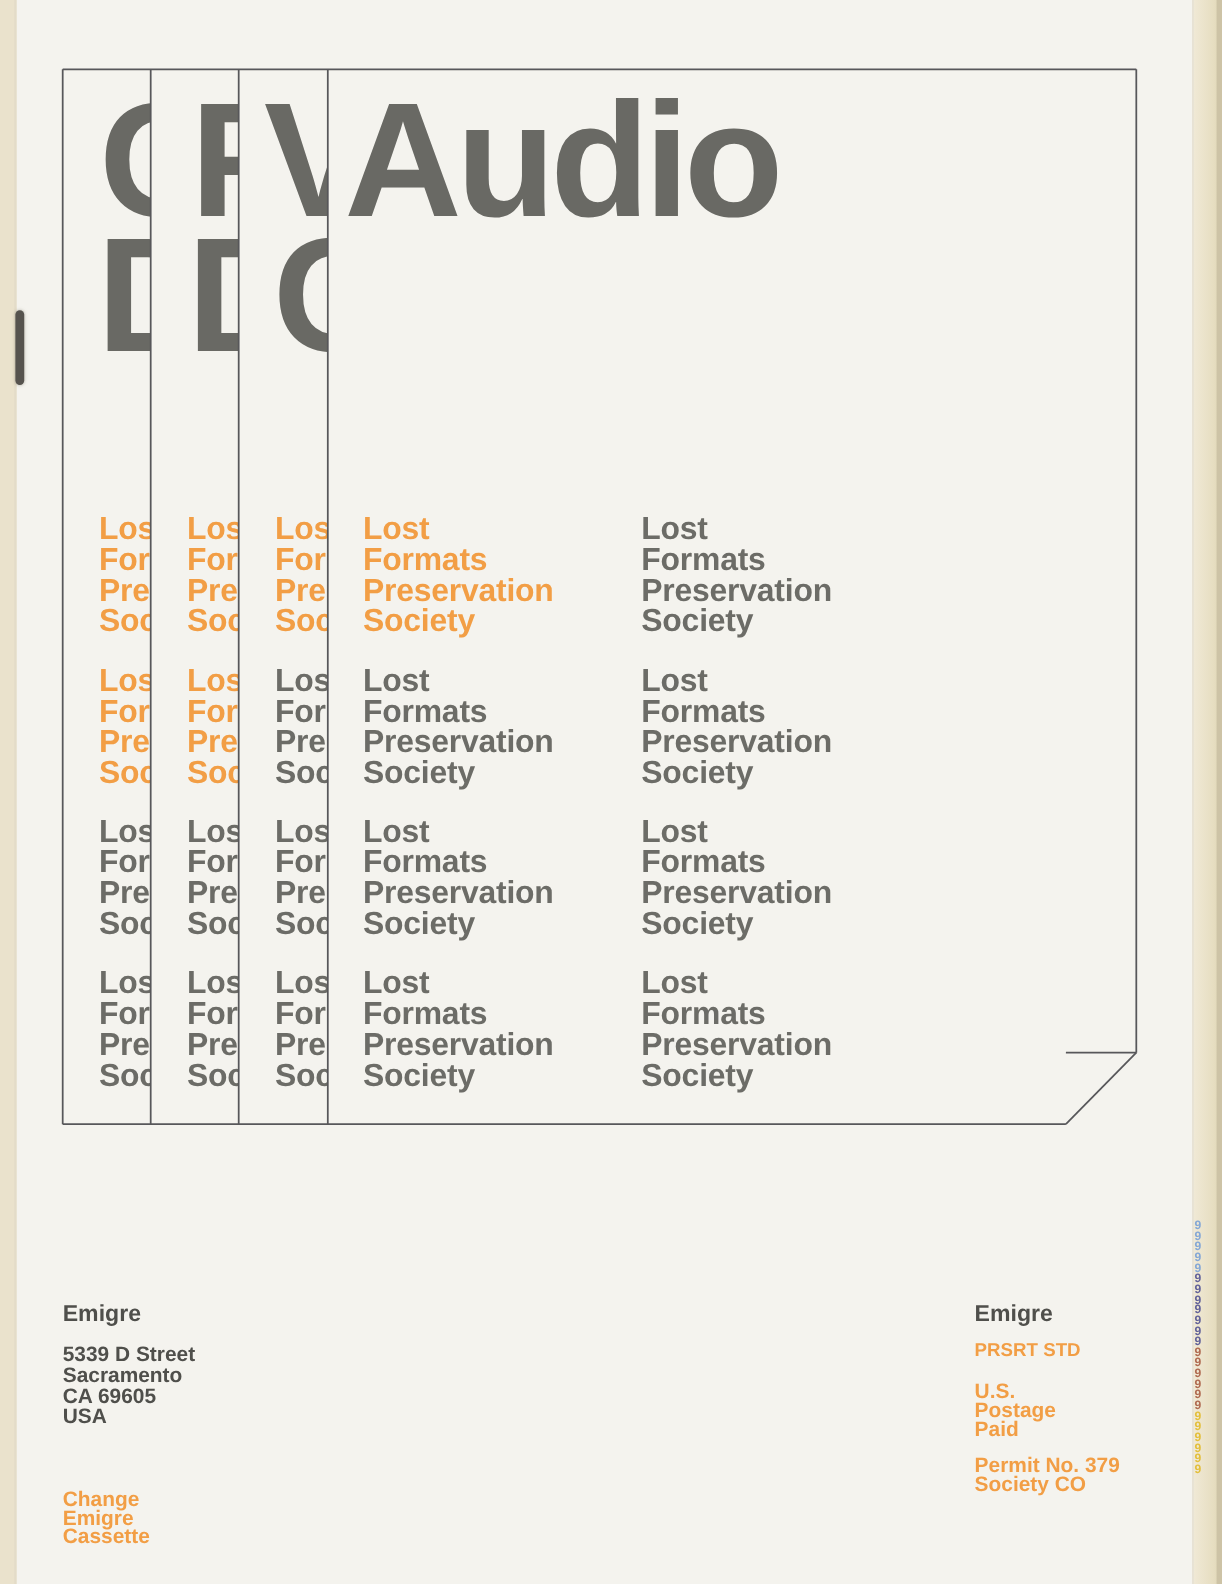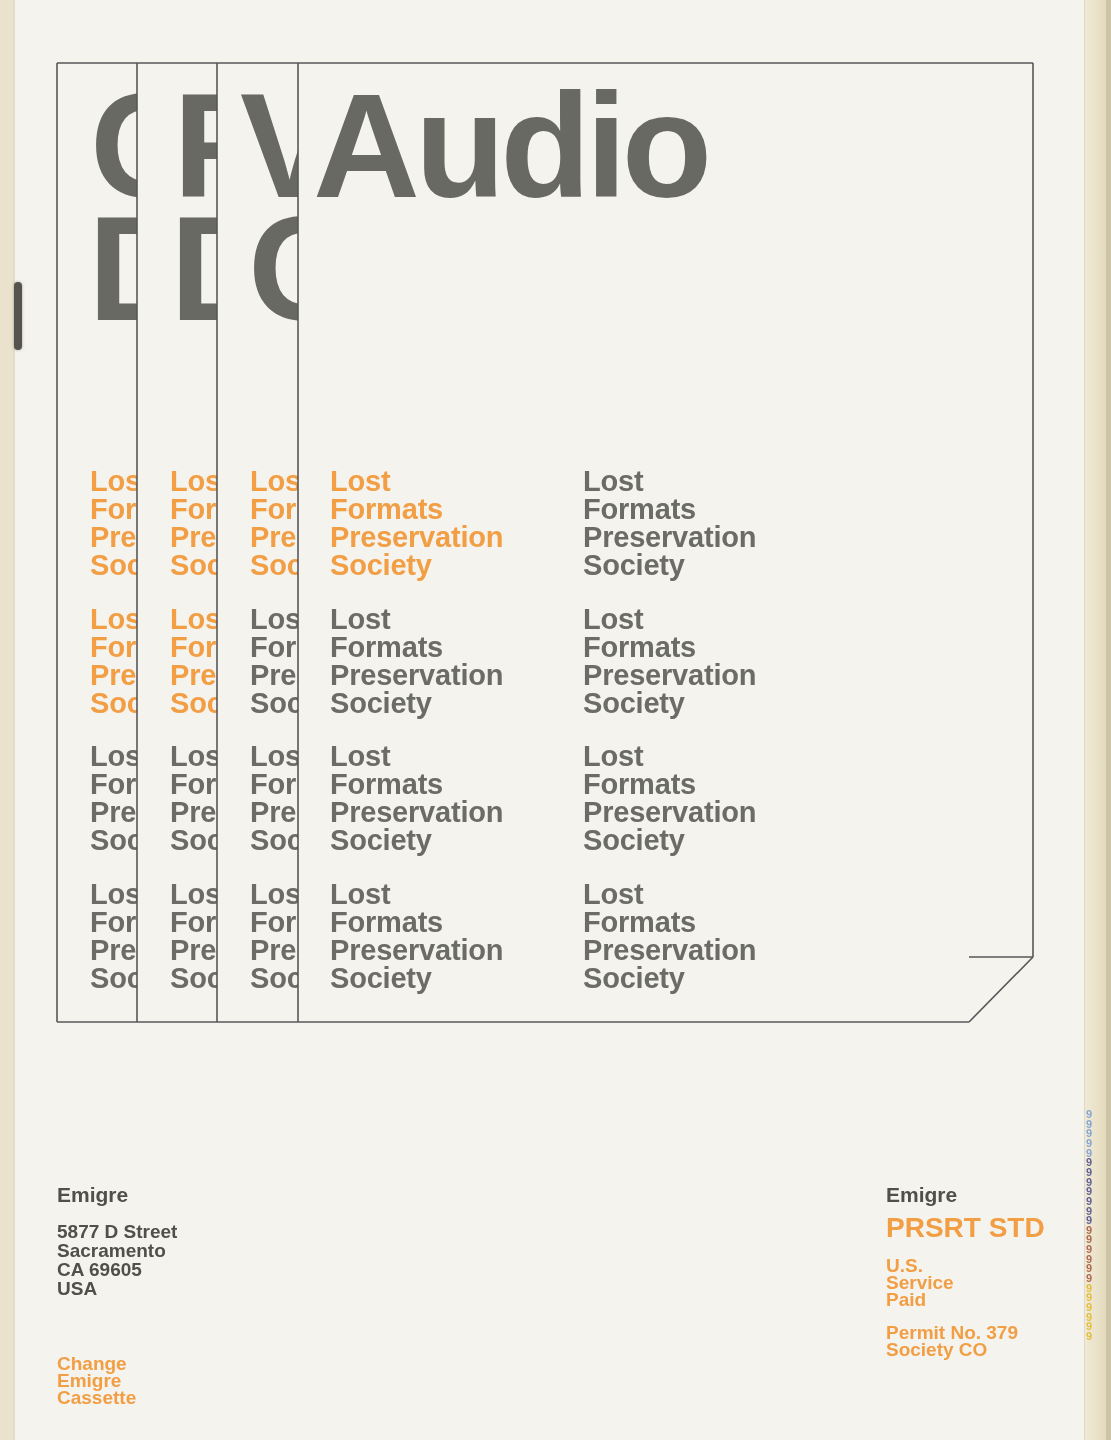--- a/index.html
+++ b/index.html
@@ -32,21 +32,21 @@
   .c-orange{color:#f29e45;}
   .c-gray{color:#6c6c67;}
 
   .strip{position:absolute;top:63px;height:959px;overflow:hidden;}
   .front-page{left:298px;top:63px;width:681px;height:959px;}
 
   
   .foot{font-weight:bold;font-size:19px;line-height:19px;color:#4f4f4b;white-space:nowrap;}
   .foot-sm{font-size:21px;}
   .foot-orange{color:#f29e45;line-height:17px;}
-  .prsrt{font-size:28px;}
+  .prsrt{font-size:17px;}
 
   .edge-digit{position:absolute;font-weight:bold;font-size:11px;line-height:10px;letter-spacing:0;}
 
   svg.outline{position:absolute;left:0;top:0;pointer-events:none;}
 </style>
 </head>
 <body>
 
 <div class="artwork" id="artwork">
 
@@ -189,36 +189,36 @@
       <div class="abs block c-gray" style="left: 285px; top: 817px;">
         <div>Lost</div>
         <div>Formats</div>
         <div>Preservation</div>
         <div>Society</div>
       </div>
     </div>
 
   <div class="abs foot foot-sm" style="left:57px;top:1185px">Emigre</div>
   <div class="abs foot" style="left:57px;top:1222px">
-    <div>5877 D Street</div>
+    <div>5339 D Street</div>
     <div>Sacramento</div>
     <div>CA 69605</div>
     <div>USA</div>
   </div>
   <div class="abs foot foot-orange" style="left:57px;top:1355px">
     <div>Change</div>
     <div>Emigre</div>
     <div>Cassette</div>
   </div>
 
   <div class="abs foot foot-sm" style="left:886px;top:1185px">Emigre</div>
   <div class="abs foot foot-orange prsrt" style="left:886px;top:1219px">PRSRT STD</div>
   <div class="abs foot foot-orange" style="left:886px;top:1257px">
     <div>U.S.</div>
-    <div>Service</div>
+    <div>Postage</div>
     <div>Paid</div>
   </div>
   <div class="abs foot foot-orange" style="left:886px;top:1324px">
     <div>Permit No. 379</div>
     <div>Society CO</div>
   </div>
 
   <div id="edgeDigits">
       <div class="edge-digit" style="left: 1086px; top: 1109px; color: rgb(132, 167, 214);">9</div>
       <div class="edge-digit" style="left: 1086px; top: 1118.65px; color: rgb(132, 167, 214);">9</div>

